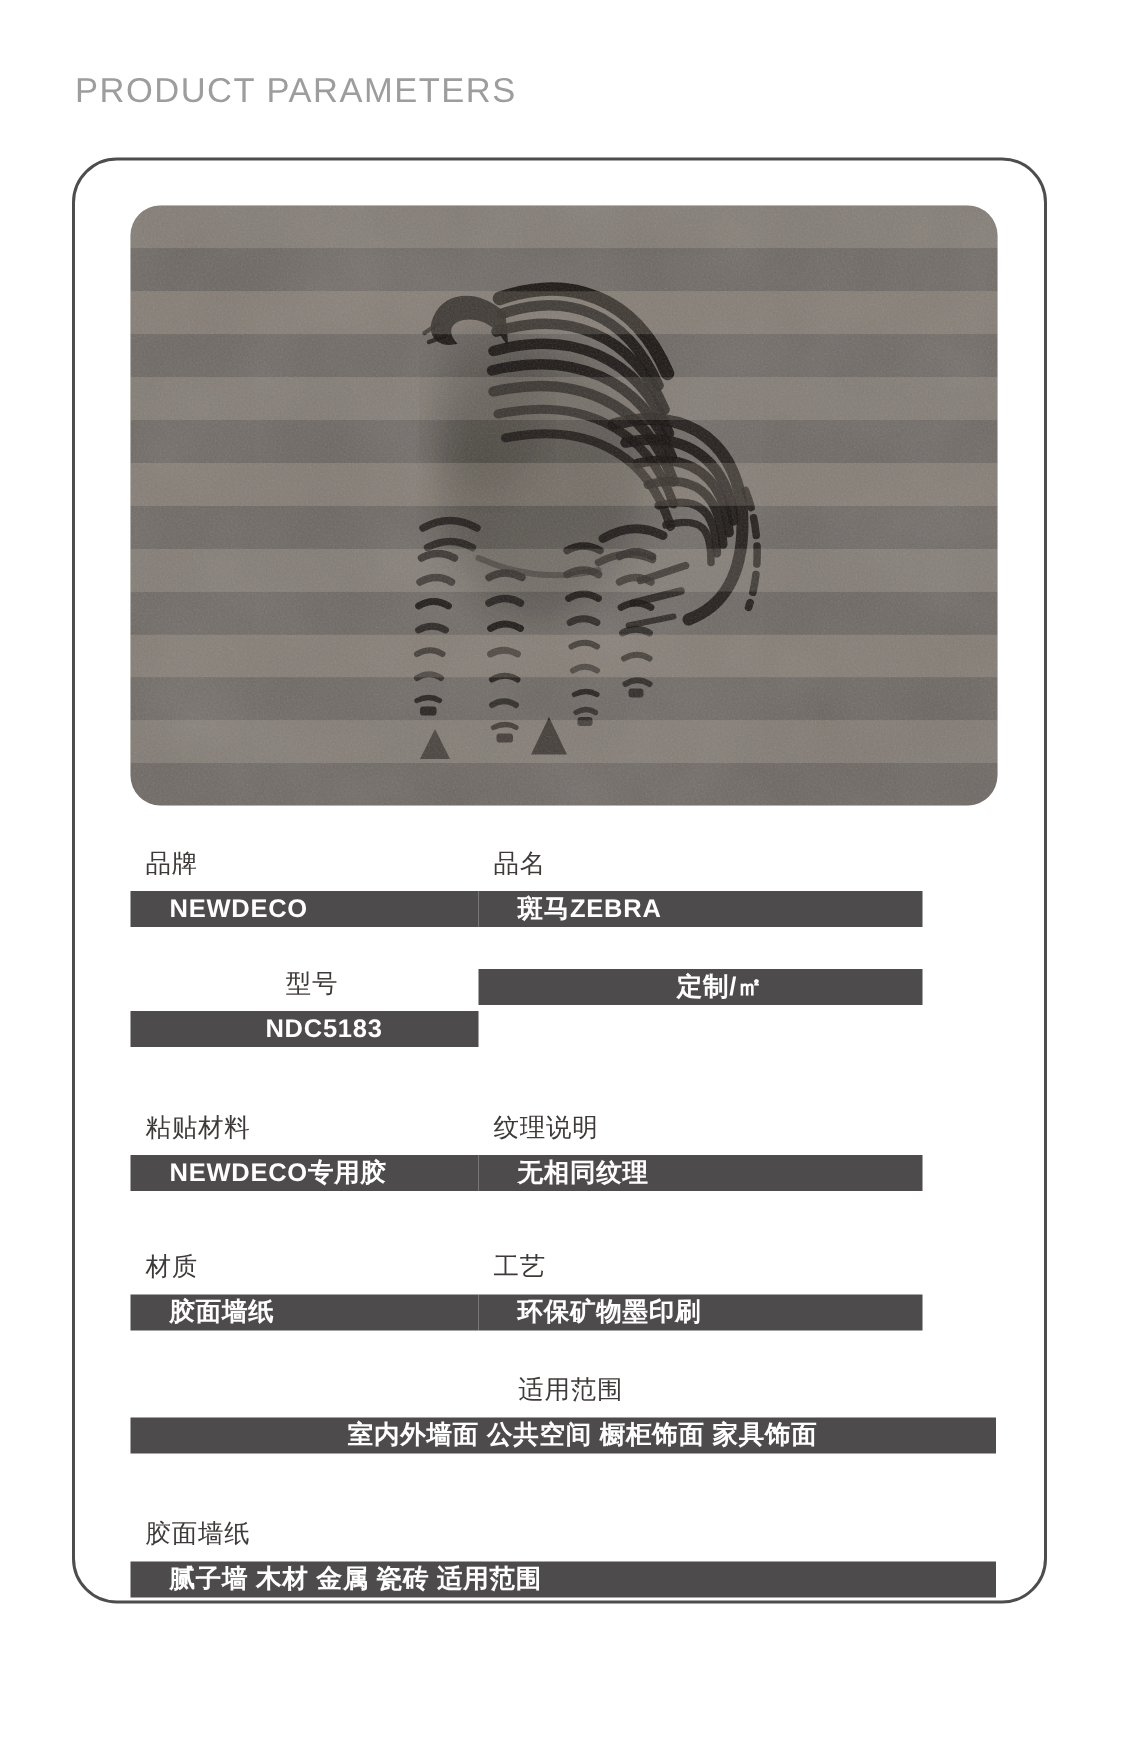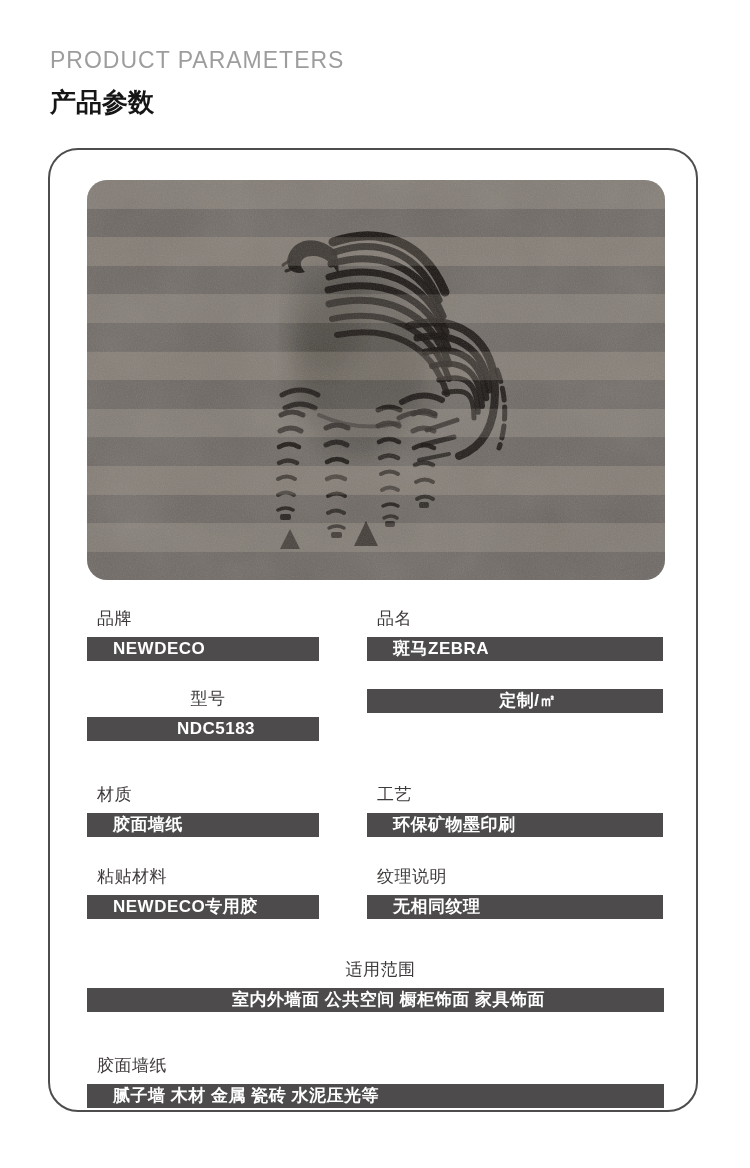--- a/index.html
+++ b/index.html
@@ -59,21 +59,20 @@
     );
   }
   .product-image svg{position:absolute;inset:0;display:block;}
   .zebra-stroke{stroke:var(--zebra-ink);fill:none;stroke-linecap:round;}
   .zebra-fill{fill:var(--zebra-ink);}
   
   .fields{margin-top:29px;width:577px;}
   .row2{
     display:grid;
     grid-template-columns:232px 296px;
-    column-gap:48px;
   }
   .m28{margin-bottom:28px;}
   .m31{margin-bottom:44px;text-align:center;}
   .m30{margin-bottom:30px;}
   .m41{margin-bottom:41px;}
   .field-label{
     font-size:17px;line-height:20px;
     color:var(--label-ink);
     padding-left:10px;
     margin-bottom:8px;
@@ -91,21 +90,20 @@
     overflow:hidden;
   }
 </style>
 </head>
 <body>
 
 <div class="page">
 
   <div class="header">
     <div class="title-en">PRODUCT PARAMETERS</div>
-    <div class="title-zh">产品参数</div>
   </div>
 
   <div class="card">
 
     <div class="product-image">
       <svg viewBox="0 0 578 400" width="578" height="400" aria-hidden="true">
         <defs>
           <filter id="grain" x="0" y="0" width="100%" height="100%">
             <feTurbulence type="fractalNoise" baseFrequency="0.85" numOctaves="2" seed="7" stitchTiles="stitch"></feTurbulence>
             <feColorMatrix type="saturate" values="0"></feColorMatrix>
@@ -231,47 +229,47 @@
       <div class="row2 m31">
         <div>
           <div class="field-label">型号</div>
           <div class="field-value">NDC5183</div>
         </div>
         <div>
           <div class="field-value">定制/㎡</div>
         </div>
       </div>
 
+      <div class="row2 m41">
+        <div>
+          <div class="field-label">粘贴材料</div>
+          <div class="field-value">NEWDECO专用胶</div>
+        </div>
+        <div>
+          <div class="field-label">纹理说明</div>
+          <div class="field-value">无相同纹理</div>
+        </div>
+      </div>
+
       <div class="row2 m30">
         <div>
           <div class="field-label">材质</div>
           <div class="field-value">胶面墙纸</div>
         </div>
         <div>
           <div class="field-label">工艺</div>
           <div class="field-value">环保矿物墨印刷</div>
-        </div>
-      </div>
-
-      <div class="row2 m41">
-        <div>
-          <div class="field-label">粘贴材料</div>
-          <div class="field-value">NEWDECO专用胶</div>
-        </div>
-        <div>
-          <div class="field-label">纹理说明</div>
-          <div class="field-value">无相同纹理</div>
         </div>
       </div>
 
       <div class="m31">
         <div class="field-label">适用范围</div>
         <div class="field-value">室内外墙面 公共空间 橱柜饰面 家具饰面</div>
       </div>
 
       <div>
         <div class="field-label">胶面墙纸</div>
-        <div class="field-value">腻子墙 木材 金属 瓷砖 水泥压光等</div>
+        <div class="field-value">腻子墙 木材 金属 瓷砖 适用范围</div>
       </div>
 
     </div>
   </div>
 </div>
 
 </body></html>

